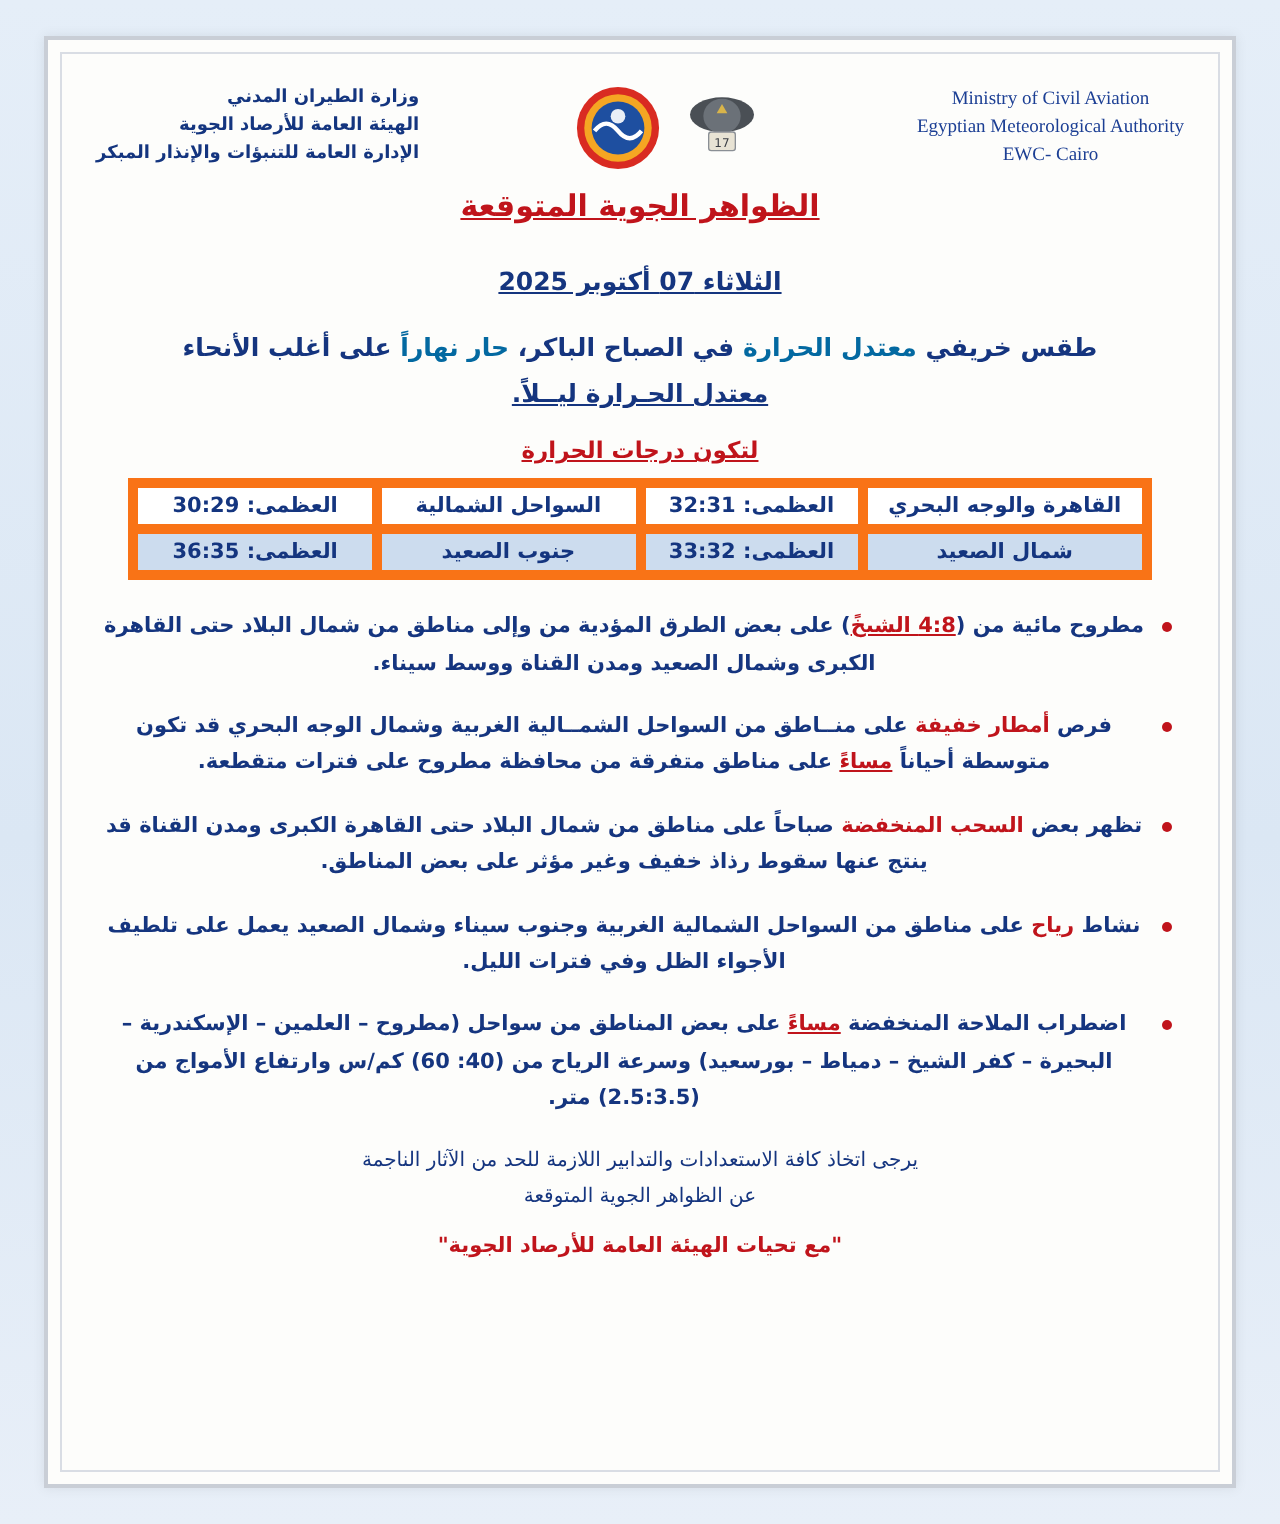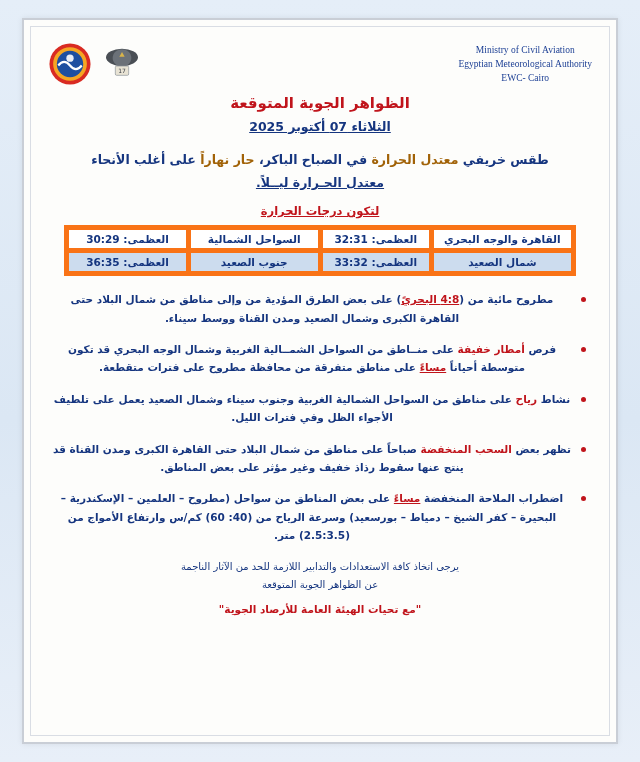--- a/index.html
+++ b/index.html
@@ -56,34 +56,35 @@
     padding-top:3px;
   }
   .logos{display:flex;align-items:center;gap:10px;padding-top:2px;}
   .logo-eagle{width:40px;height:40px;position:relative;}
   .logo-round{width:44px;height:44px;position:relative;}
 
   
   .title-wrap{text-align:center;margin-top:8px;}
   .main-title{
     color:#c0141b;font-weight:bold;font-size:15px;
+    text-decoration:underline;
     letter-spacing:0px;
   }
   .date-line{
-    margin-top:7px;color:#15357f;font-weight:bold;font-size:12.5px;
+    margin-top:21px;color:#15357f;font-weight:bold;font-size:12.5px;
     text-decoration:underline;
   }
   
   .summary{
     margin:14px 16px 6px 16px;
     text-align:center;
     font-size:12.5px;font-weight:bold;line-height:1.85;
     color:#15357f;
   }
-  .summary .red{color:#a16207;}
+  .summary .red{color:#0369a1;}
   .summary .u{text-decoration:underline;}
   
   .temp-title{
     text-align:center;color:#c0141b;font-weight:bold;
     font-size:11.5px;text-decoration:underline;margin-top:10px;
   }
   table.temps{
     width:92%;margin:7px auto 0 auto;
     border-collapse:collapse;
     font-size:10.5px;font-weight:bold;
@@ -162,20 +163,25 @@
           <svg viewBox="0 0 60 60" width="44" height="44">
             <circle cx="30" cy="30" r="28" fill="#d92b22"></circle>
             <circle cx="30" cy="30" r="23" fill="#f5a623"></circle>
             <circle cx="30" cy="30" r="18" fill="#1e4fa0"></circle>
             <path d="M14 32 q8 -10 16 0 q8 10 16 0" stroke="#ffffff" stroke-width="3" fill="none"></path>
             <circle cx="30" cy="22" r="5" fill="#ffffff" opacity=".9"></circle>
           </svg>
         </div>
       </div>
 
+      <div class="ar-block">
+        <div>وزارة الطيران المدني</div>
+        <div>الهيئة العامة للأرصاد الجوية</div>
+        <div>الإدارة العامة للتنبؤات والإنذار المبكر</div>
+      </div>
     </div>
 
     <div class="title-wrap">
       <div class="main-title">الظواهر الجوية المتوقعة</div>
       <div class="date-line">الثلاثاء 07 أكتوبر 2025</div>
     </div>
 
     <div class="summary">
       <span>طقس خريفي</span>
       <span class="red">معتدل الحرارة</span>
@@ -210,24 +216,24 @@
           <td class="region2">جنوب الصعيد</td>
           <td class="maxv2">
             <span>العظمى:</span>
             <span>36:35</span>
           </td>
         </tr>
       </tbody>
     </table>
 
     <ul class="bullets" id="bullets-list">
-        <li><span>مطروح مائية من (</span><span class="red u">4:8 البحريً</span><span>) على بعض الطرق المؤدية من وإلى مناطق من شمال البلاد حتى القاهرة الكبرى وشمال الصعيد ومدن القناة ووسط سيناء.</span></li>
+        <li><span>مطروح مائية من (</span><span class="red u">4:8 الشيخً</span><span>) على بعض الطرق المؤدية من وإلى مناطق من شمال البلاد حتى القاهرة الكبرى وشمال الصعيد ومدن القناة ووسط سيناء.</span></li>
         <li><span>فرص </span><span class="red">أمطار خفيفة</span><span> على منــاطق من السواحل الشمــالية الغربية وشمال الوجه البحري قد تكون متوسطة أحياناً </span><span class="red u">مساءً</span><span> على مناطق متفرقة من محافظة مطروح على فترات متقطعة.</span></li>
+        <li><span>تظهر بعض </span><span class="red">السحب المنخفضة</span><span> صباحاً على مناطق من شمال البلاد حتى القاهرة الكبرى ومدن القناة قد ينتج عنها سقوط رذاذ خفيف وغير مؤثر على بعض المناطق.</span></li>
         <li><span>نشاط </span><span class="red">رياح</span><span> على مناطق من السواحل الشمالية الغربية وجنوب سيناء وشمال الصعيد يعمل على تلطيف الأجواء الظل وفي فترات الليل.</span></li>
-        <li><span>تظهر بعض </span><span class="red">السحب المنخفضة</span><span> صباحاً على مناطق من شمال البلاد حتى القاهرة الكبرى ومدن القناة قد ينتج عنها سقوط رذاذ خفيف وغير مؤثر على بعض المناطق.</span></li>
         <li><span>اضطراب الملاحة المنخفضة </span><span class="red u">مساءً</span><span> على بعض المناطق من سواحل (مطروح – العلمين – الإسكندرية – البحيرة – كفر الشيخ – دمياط – بورسعيد) وسرعة الرياح من (40: 60) كم/س وارتفاع الأمواج من (2.5:3.5) متر.</span></li>
       </ul>
 
     <div class="footer">
       <div>يرجى اتخاذ كافة الاستعدادات والتدابير اللازمة للحد من الآثار الناجمة</div>
       <div>عن الظواهر الجوية المتوقعة</div>
     </div>
     <div class="greet">"مع تحيات الهيئة العامة للأرصاد الجوية"</div>
   </div>
 </div>

